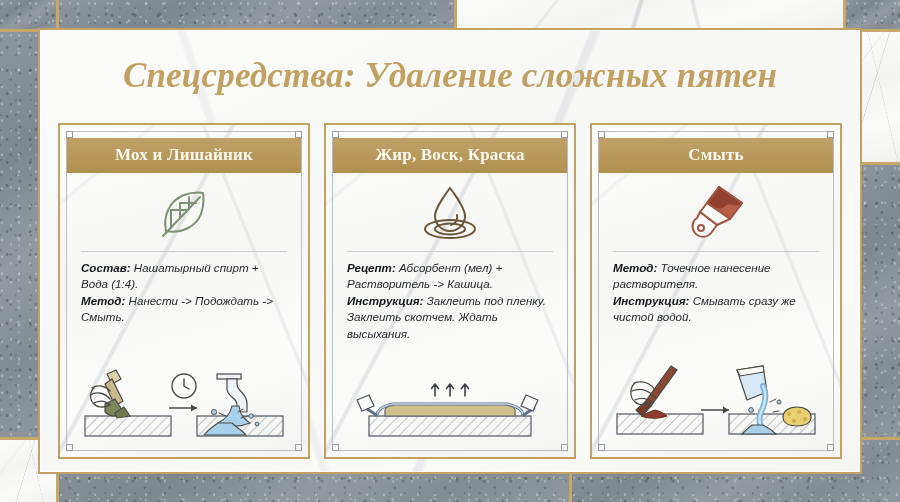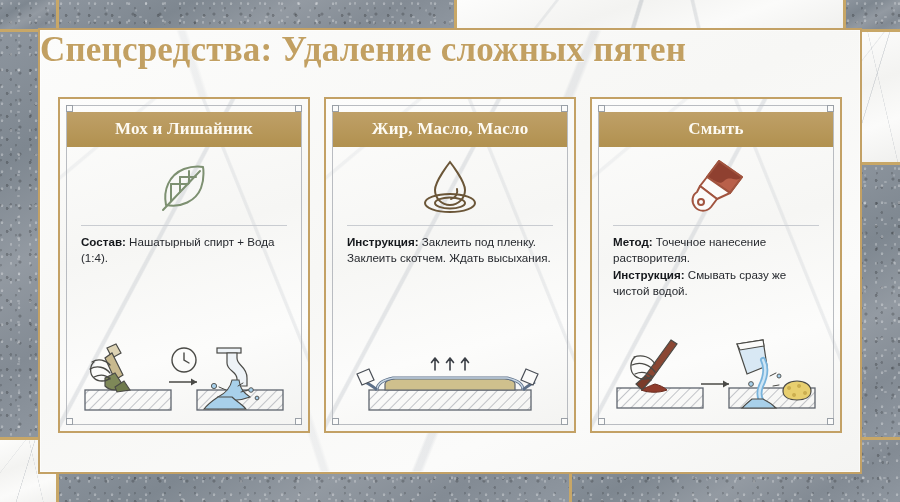--- a/index.html
+++ b/index.html
@@ -45,26 +45,29 @@
     background:
       linear-gradient(112deg, transparent 0 55%, rgba(170,176,186,.22) 55.3% 55.9%, transparent 56.3% 100%),
       linear-gradient(72deg, transparent 0 29%, rgba(170,176,186,.15) 29.3% 29.8%, transparent 30.2% 100%),
       linear-gradient(155deg, #fcfcfb 0%, #f7f7f5 45%, #fbfbfa 75%, #f4f4f2 100%);
     border: 2px solid #c3a165;
     box-shadow: 0 0 0 1px rgba(255,255,255,.5) inset;
   }
 
   
   .title {
+    text-align: center;
     font-family: "Liberation Serif", serif;
     font-weight: bold;
     font-size: 35px;
     color: #c2a062;
     letter-spacing: .2px;
+    margin-top: 26px;
     text-shadow: 0 1px 0 rgba(255,255,255,.7);
+    font-style: italic;
   }
 
   
   .cards {
     display: flex;
     justify-content: space-between;
     padding: 0 18px;
     margin-top: 27px;
   }
 
@@ -115,20 +118,21 @@
   .divider {
     height: 1px; background: #c9ccd1;
     margin: 0 14px 8px;
   }
 
   .body-text {
     padding: 0 14px;
     font-size: 11.6px;
     line-height: 1.42;
     color: #26292e;
+    font-style: italic;
   }
   .body-text b { color: #14171b; }
 
   .figure {
     margin-top: auto;
     padding: 0 10px 10px;
     display: flex; align-items: flex-end; justify-content: center;
   }
 </style>
 </head>
@@ -175,20 +179,21 @@
               <line x1="25" y1="19" x2="41" y2="19"></line>
               <line x1="34" y1="25" x2="34" y2="13"></line>
             </g>
           </svg>
         </div>
 
         <div class="divider"></div>
 
         <div class="body-text">
           <div><b>Состав:</b><span> Нашатырный спирт + Вода (1:4).</span></div>
+          <div><b>Метод:</b><span> Нанести -&gt; Подождать -&gt; Смыть.</span></div>
         </div>
 
         <div class="figure">
           <svg width="206" height="76" viewBox="0 0 206 76">
             <defs>
               <pattern id="h1" width="7" height="7" patternTransform="rotate(45)" patternUnits="userSpaceOnUse">
                 <line x1="0" y1="0" x2="0" y2="7" stroke="#8b9099" stroke-width="1"></line>
               </pattern>
             </defs>
             <rect x="4" y="52" width="86" height="20" fill="url(#h1)" stroke="#5f656e" stroke-width="1.3"></rect>
@@ -216,36 +221,37 @@
       </div>
     </div>
 
     <div class="card">
       <div class="inner-frame">
         <span class="corner tl"></span>
         <span class="corner tr"></span>
         <span class="corner bl"></span>
         <span class="corner br"></span>
 
-        <div class="card-header">Жир, Масло, Масло</div>
+        <div class="card-header">Жир, Воск, Краска</div>
 
         <div class="icon-area">
           <svg width="62" height="60" viewBox="0 0 62 60">
             <g fill="none" stroke="#6b5638" stroke-width="2" stroke-linecap="round">
               <path d="M31 5 C31 5 16 24 16 33 a15 15 0 0 0 30 0 C46 24 31 5 31 5 Z"></path>
               <path d="M38 32 a8 8 0 0 1 -6 10"></path>
               <ellipse cx="31" cy="46" rx="15" ry="5.5"></ellipse>
               <ellipse cx="31" cy="46" rx="25" ry="9"></ellipse>
             </g>
           </svg>
         </div>
 
         <div class="divider"></div>
 
         <div class="body-text">
+          <div><b>Рецепт:</b><span> Абсорбент (мел) + Растворитель -&gt; Кашица.</span></div>
           <div><b>Инструкция:</b><span> Заклеить под пленку. Заклеить скотчем. Ждать высыхания.</span></div>
         </div>
 
         <div class="figure">
           <svg width="206" height="62" viewBox="0 0 206 62">
             <defs>
               <pattern id="h2" width="7" height="7" patternTransform="rotate(45)" patternUnits="userSpaceOnUse">
                 <line x1="0" y1="0" x2="0" y2="7" stroke="#8b9099" stroke-width="1"></line>
               </pattern>
             </defs>

